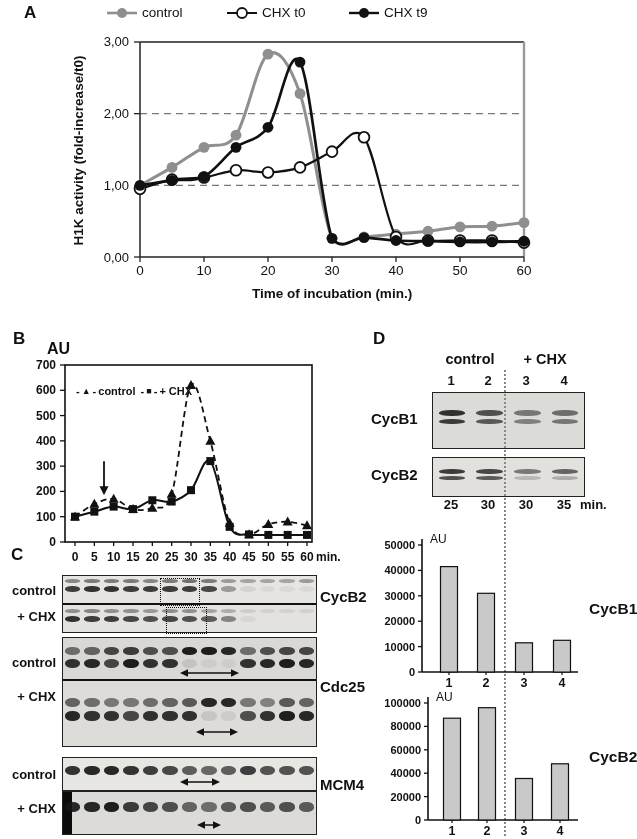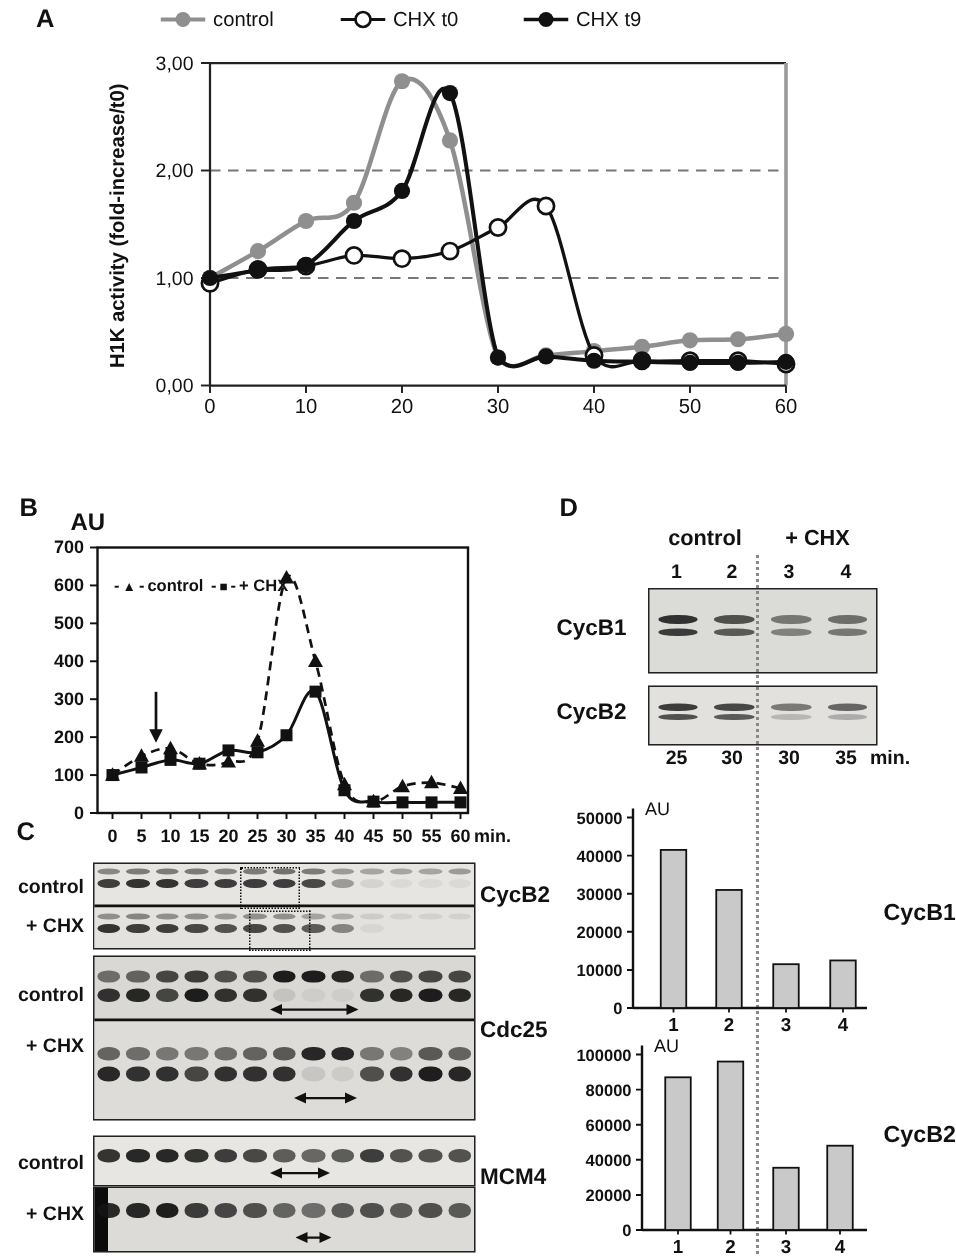--- a/index.html
+++ b/index.html
@@ -137,20 +137,21 @@
         <circle cx="332" cy="238.36658" r="5.4" fill="#111"></circle>
         <circle cx="364" cy="237.64991" r="5.4" fill="#111"></circle>
         <circle cx="396" cy="240.51659" r="5.4" fill="#111"></circle>
         <circle cx="428" cy="241.23326" r="5.4" fill="#111"></circle>
         <circle cx="460" cy="241.94993" r="5.4" fill="#111"></circle>
         <circle cx="492" cy="241.94993" r="5.4" fill="#111"></circle>
         <circle cx="524" cy="241.23326" r="5.4" fill="#111"></circle>
       </g>
     </svg>
   <div class="ytitle-a">H1K activity (fold-increase/t0)</div>
+  <div class="xtitle-a">Time of incubation (min.)</div>
 
   <div class="plabel" style="left:13px;top:329px;">B</div>
   <div class="b-au">AU</div>
 
   <svg id="chartB" class="layer" style="left:0;top:330px;" width="370" height="250" viewBox="0 330 370 250">
       <g>
         <rect x="65" y="365" width="247" height="177" fill="none" stroke="#111" stroke-width="1.6"></rect>
       </g>
       <g>
         <line x1="60" y1="542" x2="65" y2="542" stroke="#111" stroke-width="1.3"></line>

